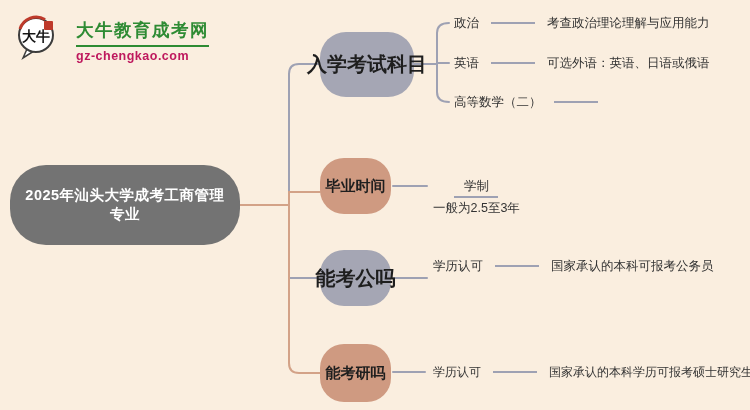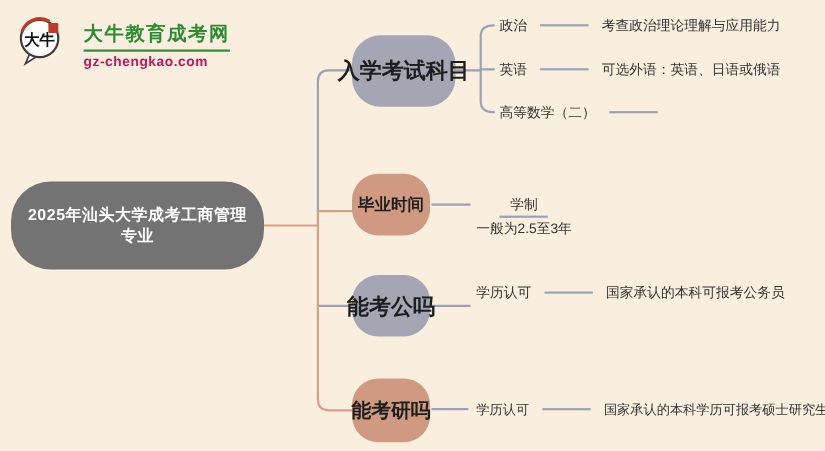--- a/index.html
+++ b/index.html
@@ -24,21 +24,21 @@
                text-align:center; padding:0 10px; letter-spacing:.5px; }
 
   
   .bbox { position:absolute; display:flex; align-items:center; justify-content:center;
           font-weight:bold; color:#1e1e1e; white-space:nowrap; }
   .lavender { background:#A5A6B4; }
   .salmon   { background:#CF9A81; }
   #b1 { left:320px; top:32px;  width:94px; height:65px; border-radius:26px; font-size:20px; }
   #b2 { left:320px; top:158px; width:71px; height:56px; border-radius:24px; font-size:15px; }
   #b3 { left:320px; top:250px; width:71px; height:56px; border-radius:24px; font-size:20px; }
-  #b4 { left:320px; top:344px; width:71px; height:58px; border-radius:24px; font-size:18px; }
+  #b4 { left:320px; top:344px; width:71px; height:58px; border-radius:24px; font-size:15px; }
 
   
   .row { position:absolute; display:flex; align-items:center; color:#333333;
          font-size:12.5px; line-height:20px; white-space:nowrap; }
   .row .sep { width:44px; height:2px; background:#9EA1B3; margin:0 12px; flex:0 0 auto; }
   #r11 { left:454px; top:13px; }
   #r12 { left:454px; top:53px; }
   #r13 { left:454px; top:92px; }
   #r21 { left:433px; top:176px;flex-direction:column; }
   #r31 { left:433px; top:256px; }

